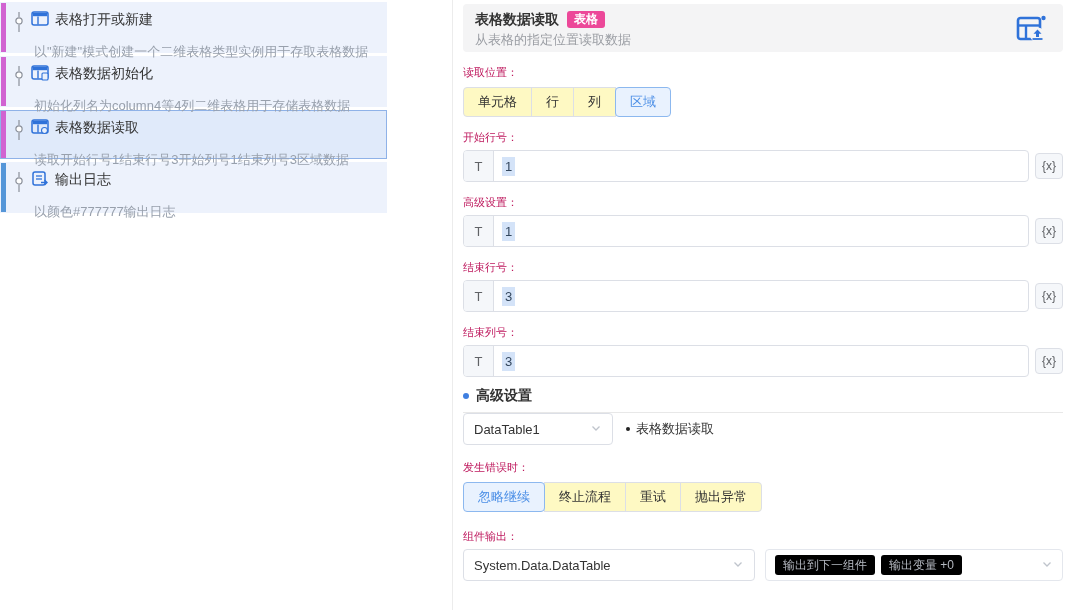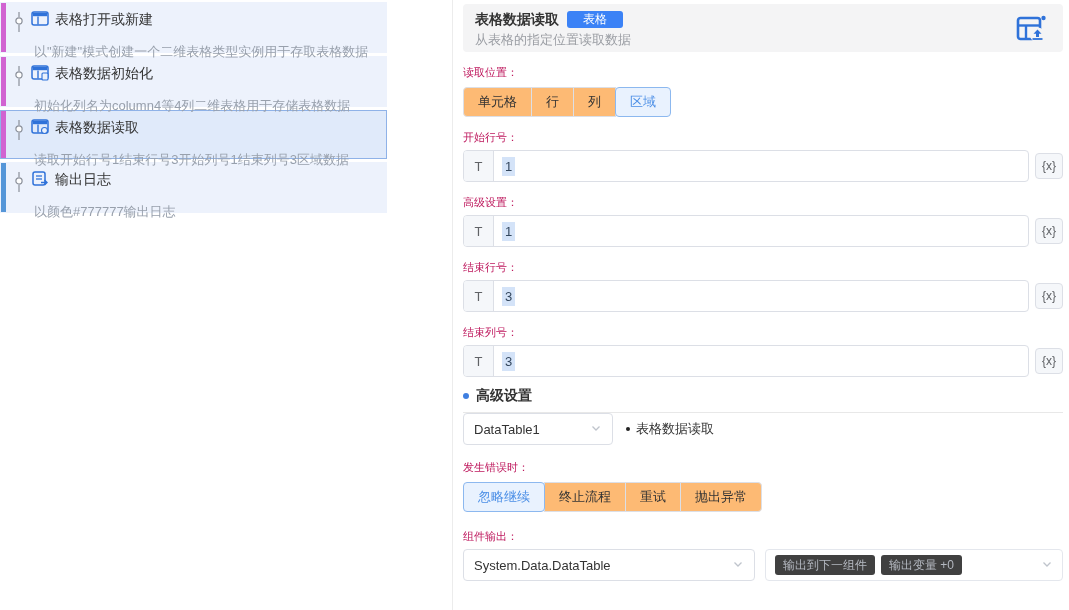--- a/index.html
+++ b/index.html
@@ -21,28 +21,28 @@
   .step-row1 { display:flex; align-items:flex-start; padding-left:8px; }
   .anchor { flex:none; width:10px; margin-top:1px; }
   .step-icon { flex:none; width:18px; margin:0 6px 0 7px; }
   .step-title { font-size:14px; color:#333; line-height:18px; white-space:nowrap; }
   .step-desc { font-size:13px; color:#98a0ac; margin-top:5px; padding-left:28px; white-space:nowrap; line-height:16px; }
   
   .panel { position:absolute; left:463px; top:0; width:600px; }
   .p-header { position:relative; margin-top:4px; height:48px; background:#f4f4f5; border-radius:4px; padding:6px 12px; }
   .p-title-row { display:flex; align-items:center; gap:8px; }
   .p-title { font-size:14px; font-weight:bold; color:#333; line-height:18px; }
-  .p-badge { font-size:12px; color:#fff; background:#3b82f6; border-radius:3px; padding:1px 16px; line-height:15px; }
+  .p-badge { font-size:12px; color:#fff; background:#ec4899; border-radius:3px; padding:1px 7px; line-height:15px;font-weight:bold; }
   .p-desc { font-size:13px; color:#9a9da3; margin-top:3px; }
   .p-header-icon { position:absolute; right:16px; top:9px; }
   .f-label { font-size:11px; color:#be185d; margin-top:11px; line-height:18px; }
   
   .btn-group { display:inline-flex; margin-top:6px; }
   .gbtn { position:relative; height:30px; line-height:28px; padding:0 14px; font-size:13px; color:#333;
-          background:#fdba74; border:1px solid #dcdfe6; margin-left:-1px; cursor:pointer; text-align:center; }
+          background:#fef9c3; border:1px solid #dcdfe6; margin-left:-1px; cursor:pointer; text-align:center; }
   .gbtn:first-child { margin-left:0; border-radius:4px 0 0 4px; }
   .gbtn:last-child { border-radius:0 4px 4px 0; }
   .gbtn.active { color:#4a8ee6; background:#e9f2fe; border-color:#8cb8ef; z-index:1; border-radius:4px; }
   
   .f-row { display:flex; align-items:center; margin-top:4px; height:32px; }
   .input-group { flex:1; display:flex; align-items:stretch; height:32px; background:#fff;
                  border:1px solid #dcdfe6; border-radius:4px; overflow:hidden; }
   .ig-prefix { flex:none; width:30px; background:#f5f7fa; border-right:1px solid #dcdfe6;
                display:flex; align-items:center; justify-content:center; font-size:13px; color:#606266; }
   .ig-value { flex:1; display:flex; align-items:center; padding-left:8px; font-size:13px; }
@@ -58,21 +58,21 @@
                 display:flex; align-items:center; padding:0 10px; font-size:13px; color:#333; cursor:pointer; }
   .select-box .chev { margin-left:auto; }
   .obj-row { display:flex; align-items:center; margin-top:0; }
   .obj-select { width:150px; }
   .obj-note { display:flex; align-items:center; margin-left:13px; font-size:13px; color:#333; }
   .note-dot { width:4px; height:4px; border-radius:50%; background:#222; margin-right:6px; }
   .out-row { display:flex; align-items:center; margin-top:4px; }
   .out-select { width:292px; }
   .out-box { flex:1; margin-left:10px; height:32px; border:1px solid #e4e7ed; border-radius:4px;
              display:flex; align-items:center; padding:0 9px; gap:6px; background:#fff; }
-  .chip { font-size:12px; color:#b4b8c0; background:#404040; border-radius:3px; padding:3px 8px; line-height:14px; white-space:nowrap; }
+  .chip { font-size:12px; color:#b4b8c0; background:#000000; border-radius:3px; padding:3px 8px; line-height:14px; white-space:nowrap; }
   .out-box .chev { margin-left:auto; }
 </style>
 </head>
 <body>
 
 <div id="app">
 
   <div class="sidebar">
 
     <div class="step">

